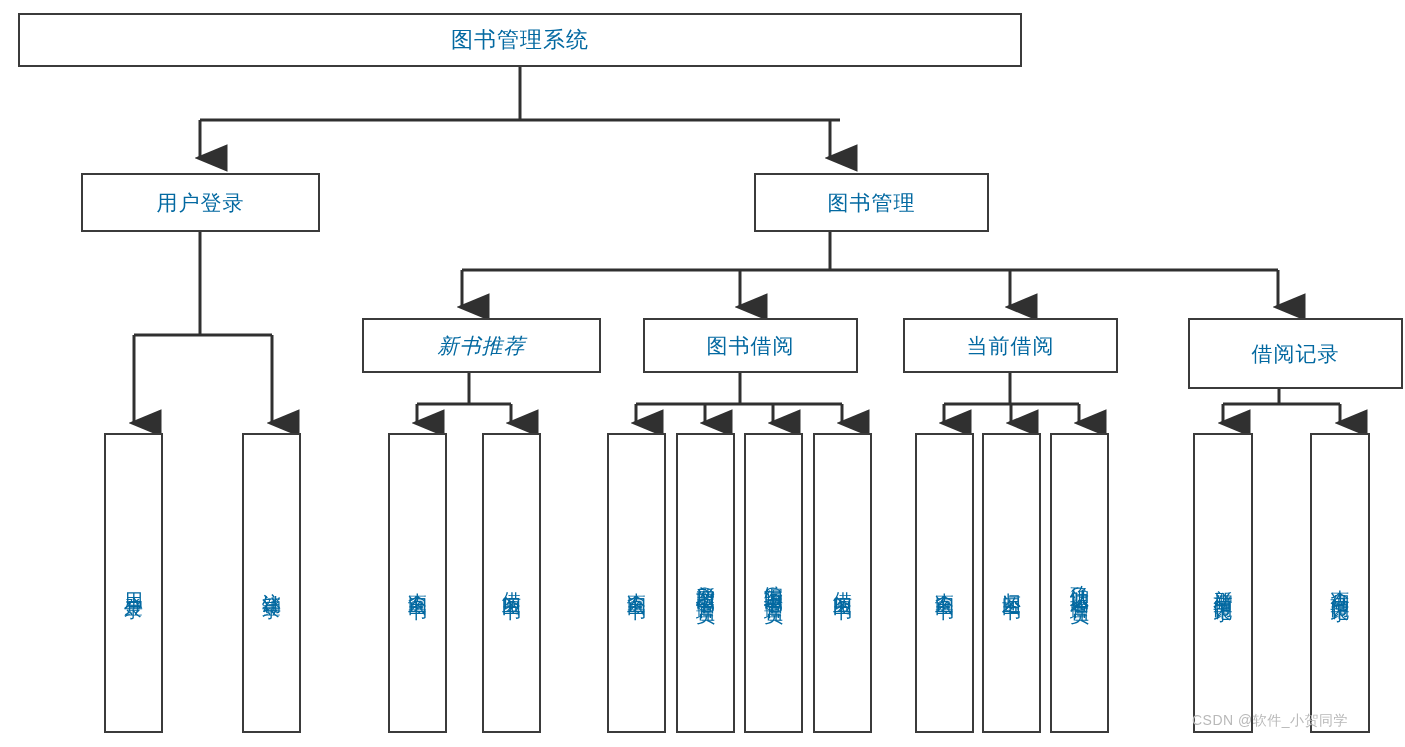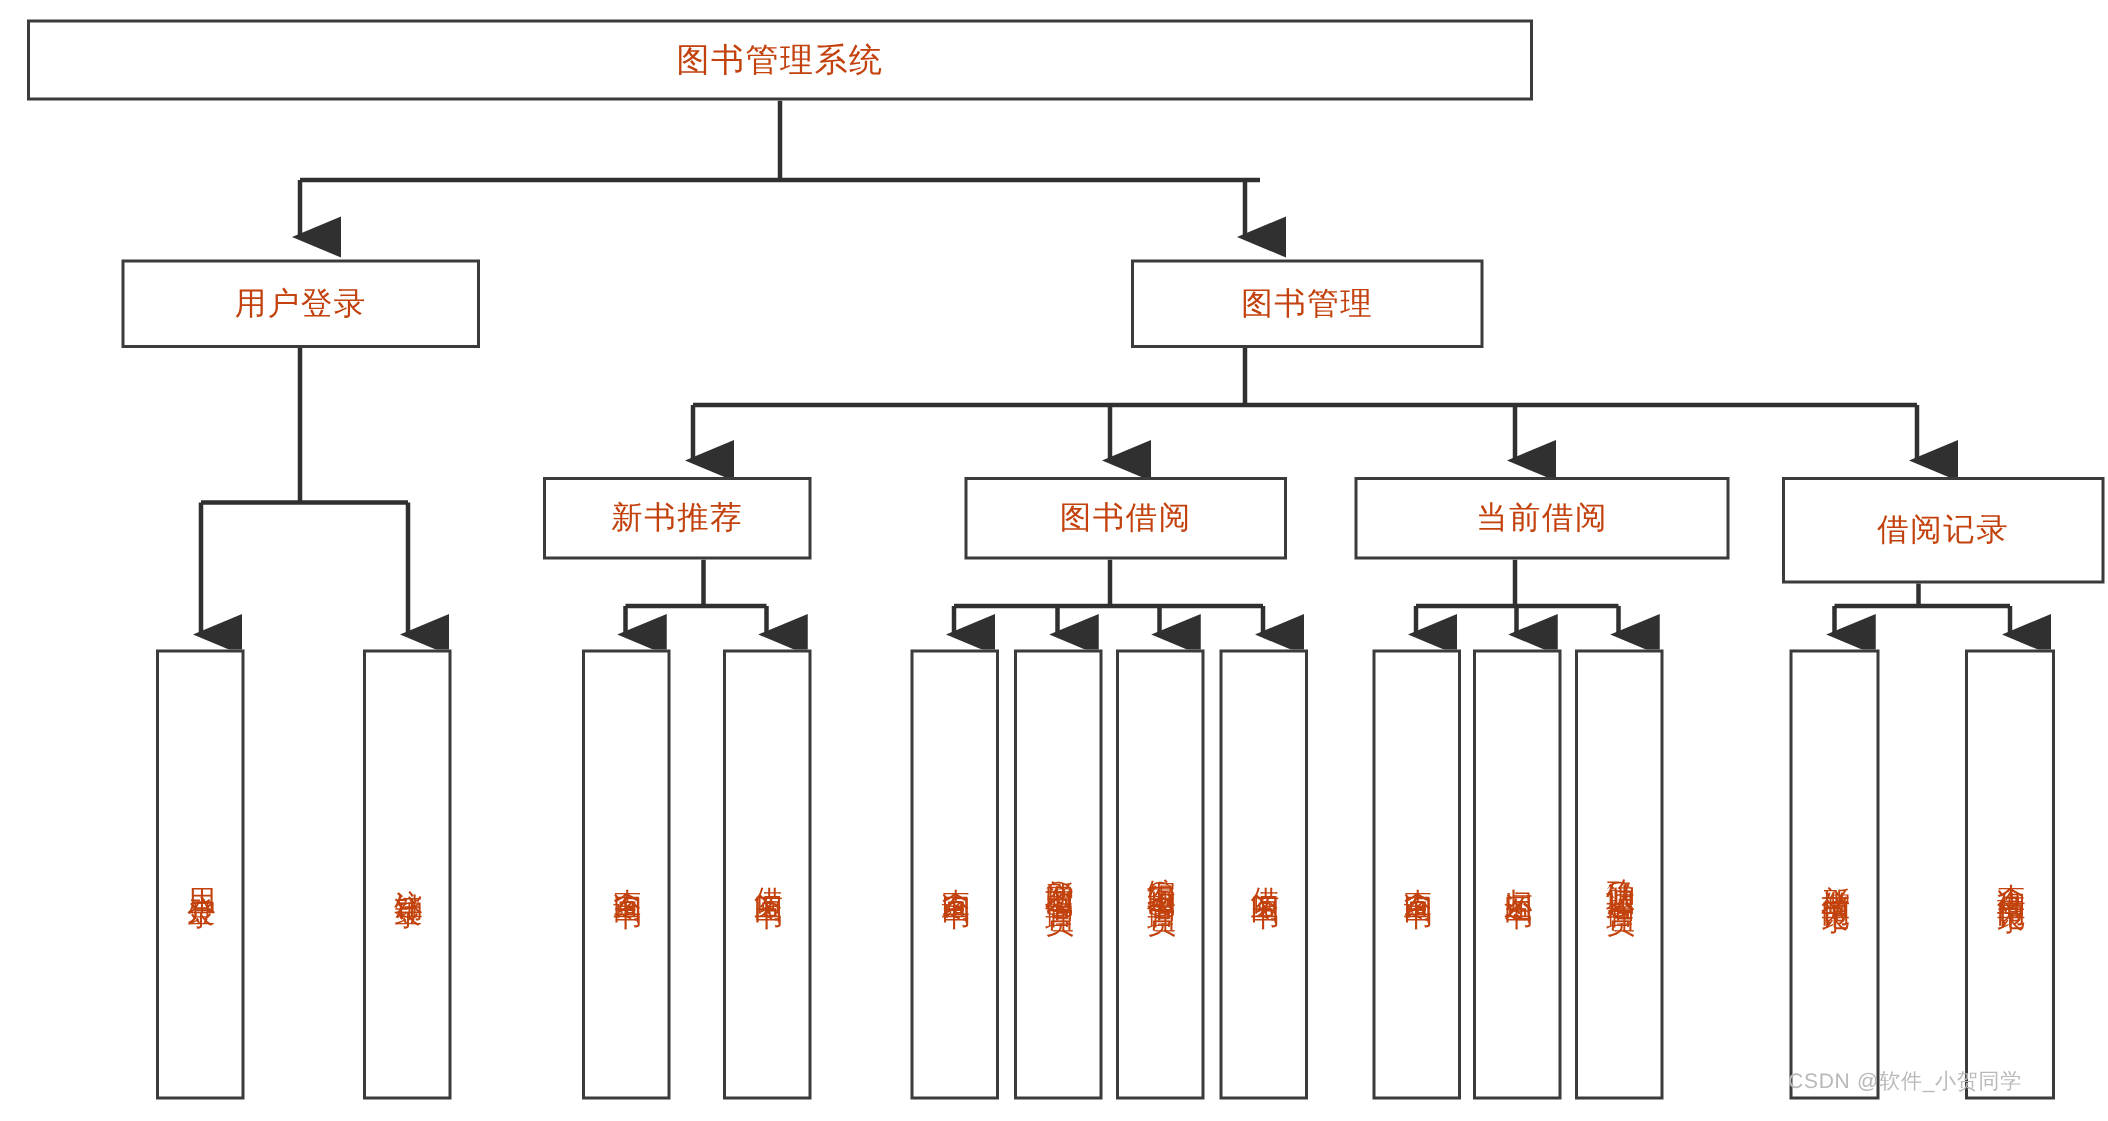--- a/index.html
+++ b/index.html
@@ -18,21 +18,21 @@
     overflow: hidden;
   }
   .node {
     position: absolute;
     box-sizing: border-box;
     background: #ffffff;
     border: 2px solid #3b3b3b;
     display: flex;
     align-items: center;
     justify-content: center;
-    color: #c2410c;
+    color: #0369a1;
   }
   .node.horizontal {
     font-size: 21px;
     letter-spacing: 1px;
     line-height: 1.2;
   }
   .node.root {
     font-size: 22px;
   }
   .node.vertical {
@@ -127,27 +127,27 @@
     <span>图书管理系统</span>
   </div>
 
   <div class="node horizontal" style="left:81px; top:173px; width:239px; height:59px;">
     <span>用户登录</span>
   </div>
   <div class="node horizontal" style="left:713px; top:173px; width:235px; height:59px;margin-left:41px;">
     <span>图书管理</span>
   </div>
 
-  <div class="node horizontal" style="left:362px; top:318px; width:179px; height:55px;">
+  <div class="node horizontal" style="left:362px; top:318px; width:239px; height:55px;font-style:italic;">
     <span>新书推荐</span>
   </div>
   <div class="node horizontal" style="left:643px; top:318px; width:215px; height:55px;">
     <span>图书借阅</span>
   </div>
-  <div class="node horizontal" style="left:903px; top:318px; width:250px; height:55px;">
+  <div class="node horizontal" style="left:903px; top:318px; width:215px; height:55px;">
     <span>当前借阅</span>
   </div>
   <div class="node horizontal" style="left:1188px; top:318px; width:215px; height:71px;">
     <span>借阅记录</span>
   </div>
 
   <div class="node vertical" style="left:104px; top:433px; width:59px; height:300px;">
     <span class="vlabel">用户登录</span>
   </div>
   <div class="node vertical" style="left:242px; top:433px; width:59px; height:300px;">

